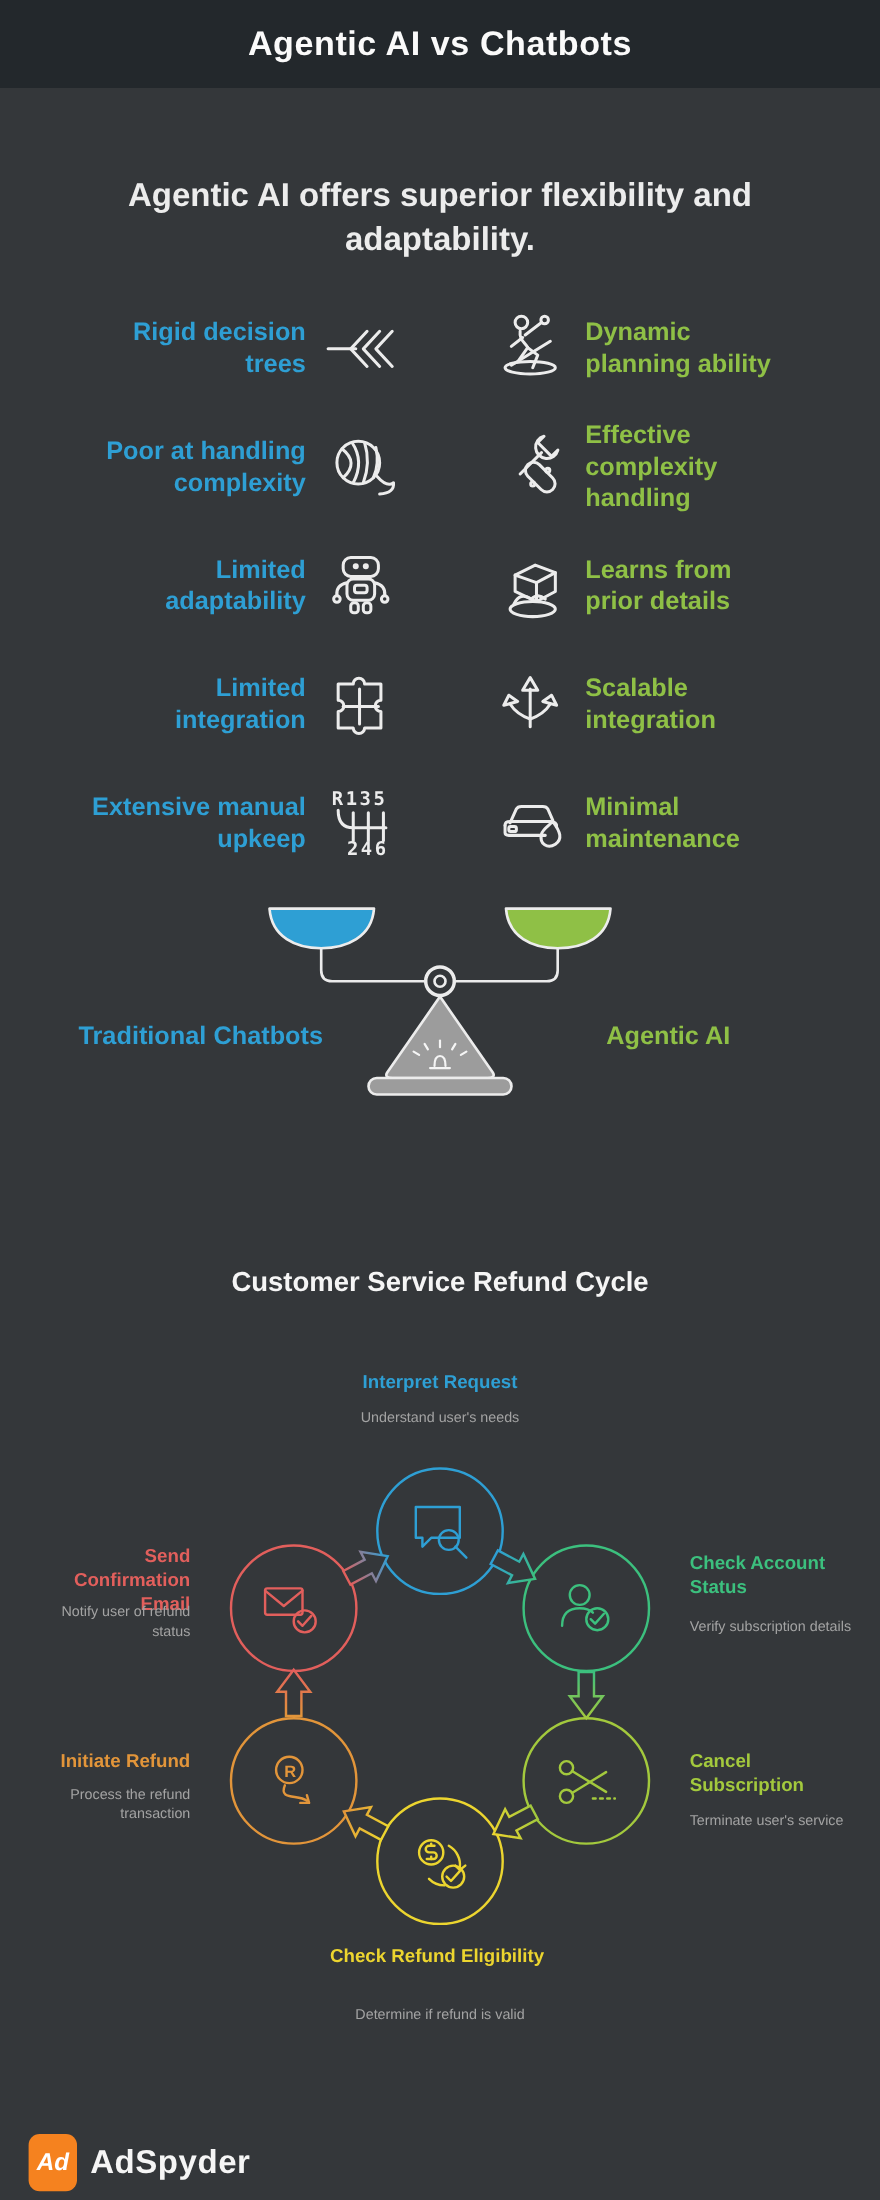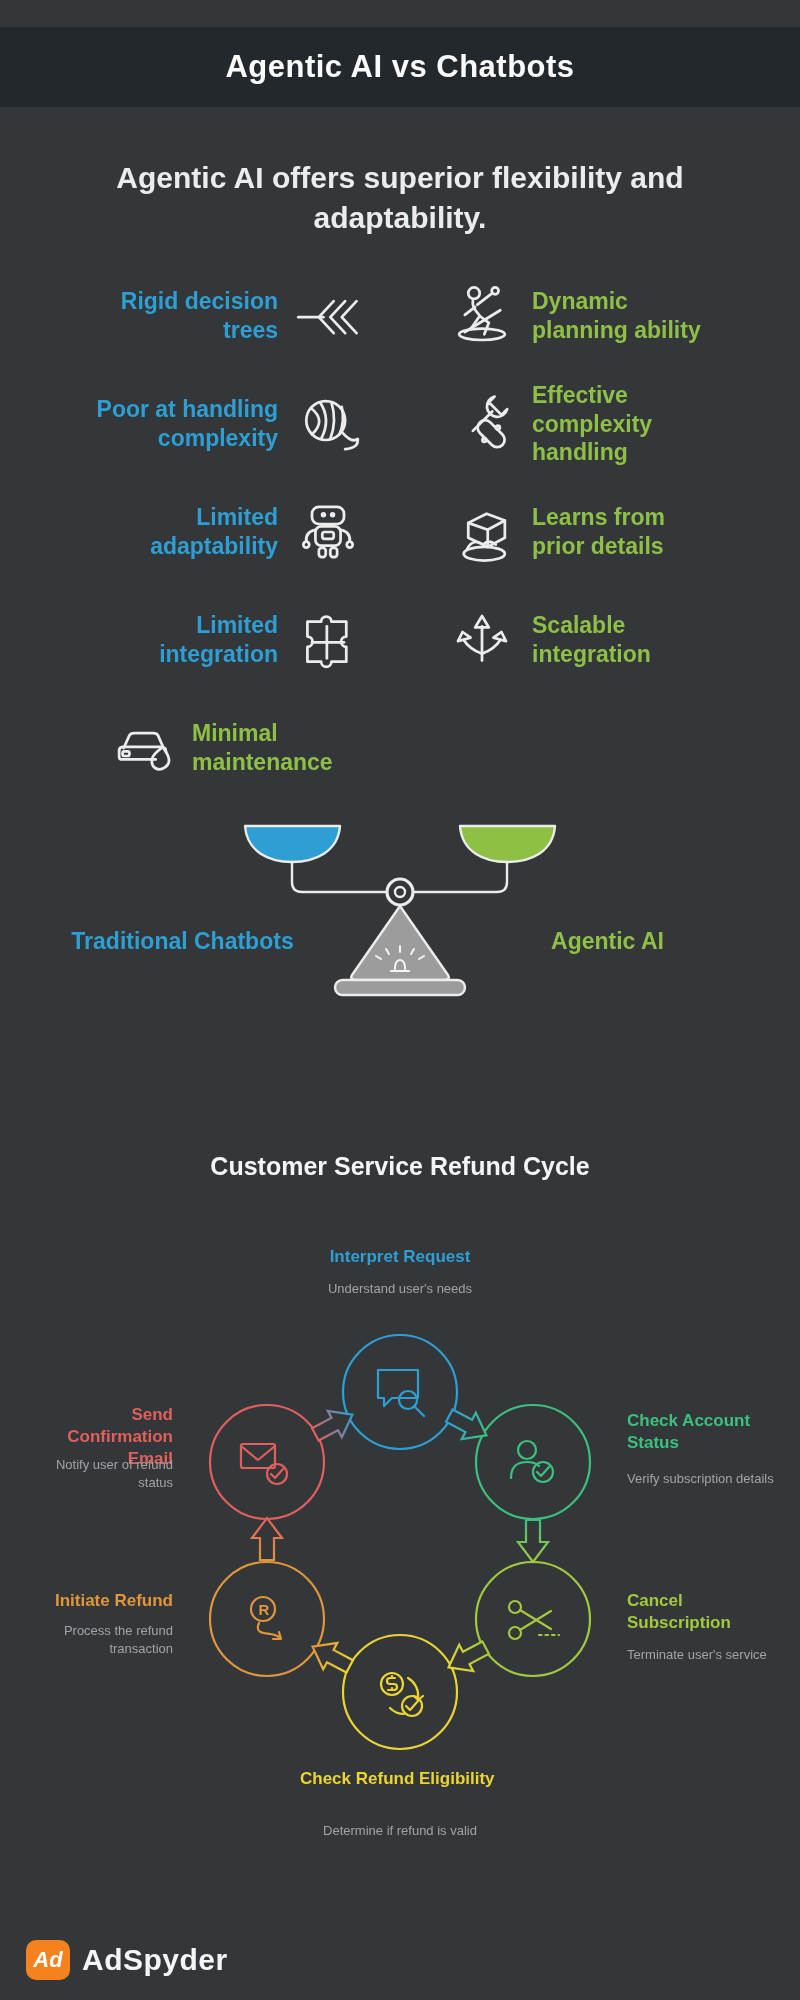--- a/index.html
+++ b/index.html
@@ -4,21 +4,21 @@
 <style>
   html,body{margin:0;padding:0;background:#2a2d30;}
   *{box-sizing:border-box;}
   .page{
     position:relative;width:800px;height:2000px;overflow:hidden;
     background:#34373a;
     font-family:"Liberation Sans",sans-serif;color:#f0f0f0;
   }
   
   .header{position:absolute;top:0;left:0;width:800px;height:80px;background:#23282c;
-    display:flex;align-items:center;justify-content:center;margin-top:27px;}
+    display:flex;align-items:center;justify-content:center;}
   .header h1{margin:0;font-size:31px;font-weight:700;letter-spacing:.5px;color:#fafafa;}
 
   
   .s1-heading{position:absolute;top:158px;left:80px;width:640px;text-align:center;
     font-size:30px;font-weight:700;line-height:1.32;color:#ececec;}
 
   
   .compare{position:absolute;top:262px;left:20px;width:760px;}
   .crow{display:flex;align-items:center;height:108px;}
   .cell-left{flex:0 0 340px;display:flex;align-items:center;justify-content:flex-end;gap:18px;}
@@ -49,21 +49,21 @@
   .d-se{top:1646px;left:627px;width:165px;text-align:left;}
   .t-bot{top:1768px;left:300px;width:200px;color:#ecd52f;}
   .d-bot{top:1822px;left:310px;width:180px;text-align:center;}
   .t-sw{top:1590px;left:38px;width:135px;text-align:right;color:#e2953a;}
   .d-sw{top:1622px;left:38px;width:135px;text-align:right;}
   .t-nw{top:1404px;left:28px;width:145px;text-align:right;color:#e25f5c;}
   .d-nw{top:1456px;left:28px;width:145px;text-align:right;}
 
   
   .footer{position:absolute;top:1940px;left:26px;display:flex;align-items:center;gap:12px;}
-  .logo-badge{width:44px;height:40px;border-radius:10px;background:#f5821f;
+  .logo-badge{width:44px;height:52px;border-radius:10px;background:#f5821f;
     display:flex;align-items:center;justify-content:center;
     font-size:22px;font-weight:700;font-style:italic;color:#ffffff;}
   .brand{font-size:30px;font-weight:700;color:#f5f5f5;letter-spacing:.5px;}
 </style>
 </head>
 <body>
 
 <div class="page">
 
   <div class="header">
@@ -201,20 +201,35 @@
             <path d="M28,40 Q39,36 44,28"></path>
                 <path d="M49,29 L45,21 L38,26 Z"></path>
           </g>
             </svg>
         </div>
         <div class="rtext">Scalable integration</div>
       </div>
     </div>
 
     <div class="crow">
+      <div class="cell-left">
+        <div class="ltext">Extensive manual upkeep</div>
+        <div class="icn">
+          <svg viewBox="0 0 56 56">
+            <text x="5" y="14" fill="#ececec" font-family="DejaVu Sans Mono, monospace" font-size="15" font-weight="700" letter-spacing="2">R135</text>
+            <g class="line">
+              <path d="M10,18 Q10,32 22,32 H48"></path>
+              <path d="M22,20 V42"></path>
+                <path d="M34,20 V42"></path>
+                <path d="M46,20 V42"></path>
+            </g>
+            <text x="17" y="54" fill="#ececec" font-family="DejaVu Sans Mono, monospace" font-size="15" font-weight="700" letter-spacing="2">246</text>
+          </svg>
+        </div>
+      </div>
       <div class="cell-right">
         <div class="icn">
           <svg viewBox="0 0 56 56">
               <g class="line">
             <path d="M12,28 L17,17 Q18,15 21,15 H38 Q41,15 42,17 L46,26"></path>
             <path d="M8,30 Q8,27 12,27 H44 Q49,27 49,31"></path>
             <path d="M8,30 V36 Q8,38 11,38 H40"></path>
             <rect x="11" y="31" width="6" height="4" rx="1.5"></rect>
             <path d="M46,27 C52,35 54,41 48,45 C42,49 35,45 37,37 C38,33 42,31 46,27 Z"></path>
           </g>

